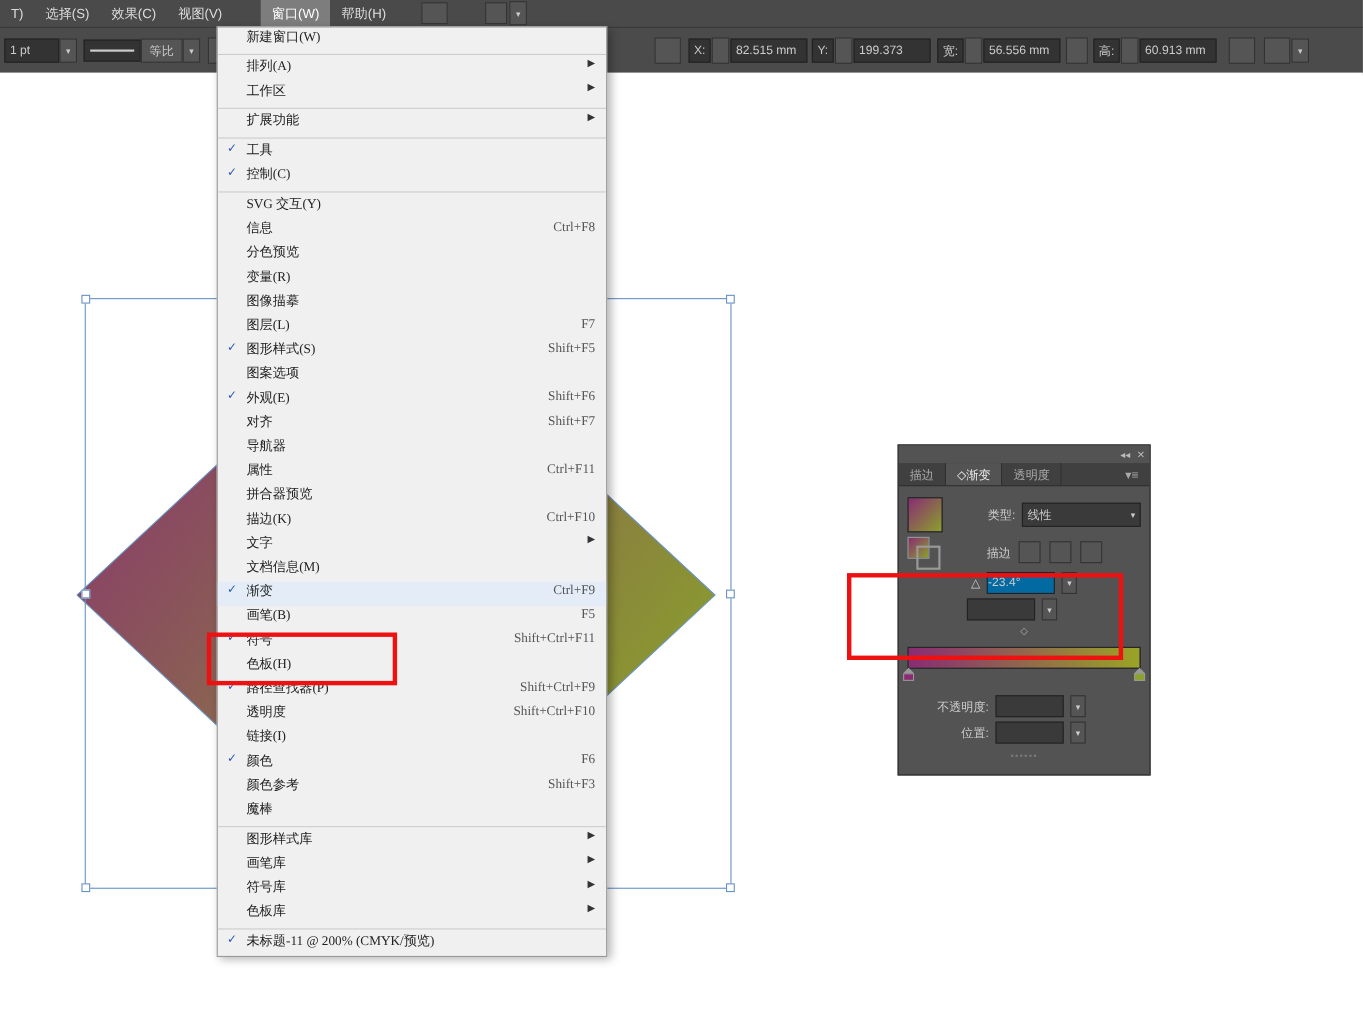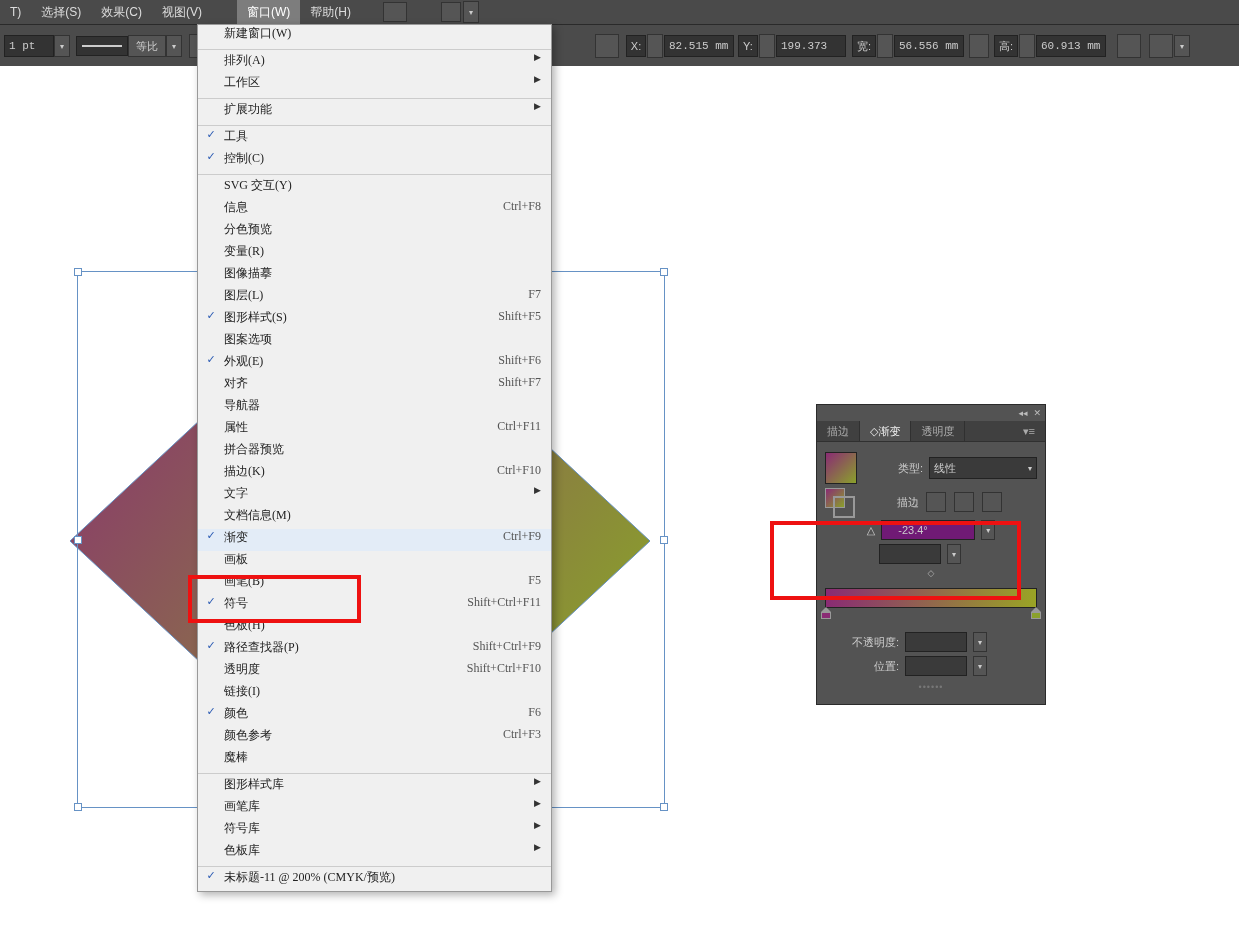--- a/index.html
+++ b/index.html
@@ -2,21 +2,21 @@
 <html><head>
 <meta charset="utf-8">
 <style>
 html,body{margin:0;padding:0;width:1239px;height:940px;background:#fff;font-family:"Microsoft YaHei",Arial,sans-serif;font-size:12px;overflow:hidden;}
 .menubar{height:24px;background:#4a4a4a;display:flex;align-items:center;color:#ddd;}
 .menubar .mitem{padding:0 10px;height:24px;line-height:24px;cursor:pointer;}
 .menubar .mitem.active{background:#7d7d7d;color:#fff;margin-left:25px;}
 .menubar .sep{width:20px;}
 .iconbtn{width:22px;height:18px;background:#555;margin:0 2px;border:1px solid #333;}
 .toolbar{height:42px;background:#4b4b4b;border-top:1px solid #2a2a2a;border-bottom:1px solid #2a2a2a;display:flex;align-items:center;color:#ccc;font-size:11px;}
-.tb-field{height:20px;background:#333;border:1px solid #222;color:#ccc;font-size:11px;padding:0 4px;display:inline-flex;align-items:center;min-width:60px;font-family:Liberation Mono, monospace;}
+.tb-field{height:20px;background:#333;border:1px solid #222;color:#ccc;font-size:11px;padding:0 4px;display:inline-flex;align-items:center;min-width:60px;}
 .tb-drop{width:14px;height:20px;background:#555;border:1px solid #333;display:inline-flex;align-items:center;justify-content:center;font-size:8px;color:#ccc;}
 .tb-label{width:18px;height:20px;background:#333;border:1px solid #222;display:inline-flex;align-items:center;justify-content:center;font-size:11px;}
 .tb-btn{width:22px;height:22px;background:#555;border:1px solid #333;margin:0 1px;}
 .stroke-preview{width:50px;height:18px;background:#333;border:1px solid #222;display:flex;align-items:center;justify-content:center;}
 .stroke-preview .line{width:40px;height:2px;background:#ccc;}
 .canvas{position:absolute;left:0;top:66px;right:0;bottom:0;background:#fff;}
 .selection-box{position:absolute;border:1px solid #6692c5;}
 .handle{position:absolute;width:6px;height:6px;border:1px solid #6692c5;background:#fff;}
 .diamond{position:absolute;}
 .dropdown{position:absolute;left:197px;top:24px;width:353px;background:#f0f0f0;border:1px solid #999;box-shadow:3px 3px 8px rgba(0,0,0,.3);z-index:100;}
@@ -35,21 +35,21 @@
 .panel .tab{padding:0 10px;display:flex;align-items:center;color:#aaa;border-right:1px solid #303030;cursor:pointer;}
 .panel .tab.active{background:#535353;color:#eee;}
 .panel .body{padding:6px 8px 12px;}
 .p-row{display:flex;align-items:center;margin:4px 0;gap:6px;}
 .p-label{width:60px;text-align:right;}
 .p-select{flex:1;height:20px;background:#3a3a3a;border:1px solid #222;display:flex;align-items:center;padding:0 4px;justify-content:space-between;}
 .p-swatch{width:30px;height:30px;border:1px solid #222;background:linear-gradient(135deg,#8a2b74 0%,#8aa12b 100%);}
 .p-fillstroke{width:28px;height:28px;position:relative;}
 .p-fillstroke .fill{position:absolute;width:18px;height:18px;background:linear-gradient(135deg,#8a2b74,#8aa12b);border:1px solid #999;left:0;top:0;}
 .p-fillstroke .stroke{position:absolute;width:18px;height:18px;border:2px solid #999;left:8px;top:8px;}
-.p-numbox{width:60px;height:18px;background:#701a75;border:1px solid #222;display:flex;align-items:center;padding:0 16px;justify-content:space-between;}
+.p-numbox{width:60px;height:18px;background:#0369a1;border:1px solid #222;display:flex;align-items:center;padding:0 0;justify-content:space-between;}
 .p-val{width:60px;height:18px;background:#3a3a3a;border:1px solid #222;}
 .p-drop{width:12px;height:18px;background:#555;border:1px solid #333;display:inline-flex;align-items:center;justify-content:center;font-size:8px;}
 .grad-bar{margin:10px 0 6px;height:18px;background:linear-gradient(90deg,#8a2b74 0%,#9aa425 100%);border:1px solid #222;position:relative;}
 .grad-stop{position:absolute;bottom:-12px;width:10px;height:12px;}
 .grad-stop .tip{width:0;height:0;border-left:5px solid transparent;border-right:5px solid transparent;border-bottom:5px solid #999;margin:0 auto;}
 .grad-stop .sq{width:10px;height:7px;background:#333;border:1px solid #999;box-sizing:border-box;}
 .mini-btn{width:18px;height:18px;background:#555;border:1px solid #333;margin:0 1px;}
 .grip{text-align:center;color:#777;letter-spacing:1px;font-size:9px;margin-top:6px;}
 </style>
 </head>
@@ -234,24 +234,20 @@
       <span class="chk"></span>
       <span class="label">文档信息(M)</span>
     </div>
     <div class="row highlighted">
       <span class="chk">✓</span>
       <span class="label">渐变</span>
       <span class="shortcut">Ctrl+F9</span>
     </div>
     <div class="row">
       <span class="chk"></span>
-      <span class="label">画板</span>
-    </div>
-    <div class="row">
-      <span class="chk"></span>
       <span class="label">画笔(B)</span>
       <span class="shortcut">F5</span>
     </div>
     <div class="row">
       <span class="chk">✓</span>
       <span class="label">符号</span>
       <span class="shortcut">Shift+Ctrl+F11</span>
     </div>
     <div class="row">
       <span class="chk"></span>
@@ -272,21 +268,21 @@
       <span class="label">链接(I)</span>
     </div>
     <div class="row">
       <span class="chk">✓</span>
       <span class="label">颜色</span>
       <span class="shortcut">F6</span>
     </div>
     <div class="row">
       <span class="chk"></span>
       <span class="label">颜色参考</span>
-      <span class="shortcut">Ctrl+F3</span>
+      <span class="shortcut">Shift+F3</span>
     </div>
     <div class="row">
       <span class="chk"></span>
       <span class="label">魔棒</span>
     </div>
     <hr>
     <div class="row">
       <span class="chk"></span>
       <span class="label">图形样式库</span>
       <span class="arrow">▶</span>

